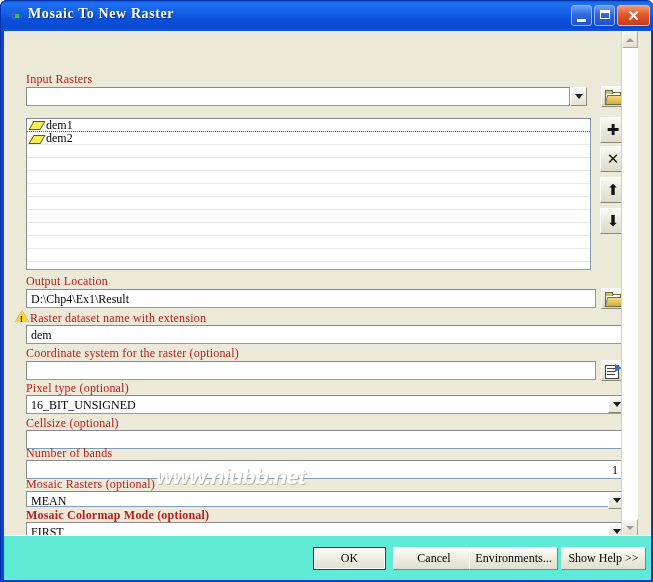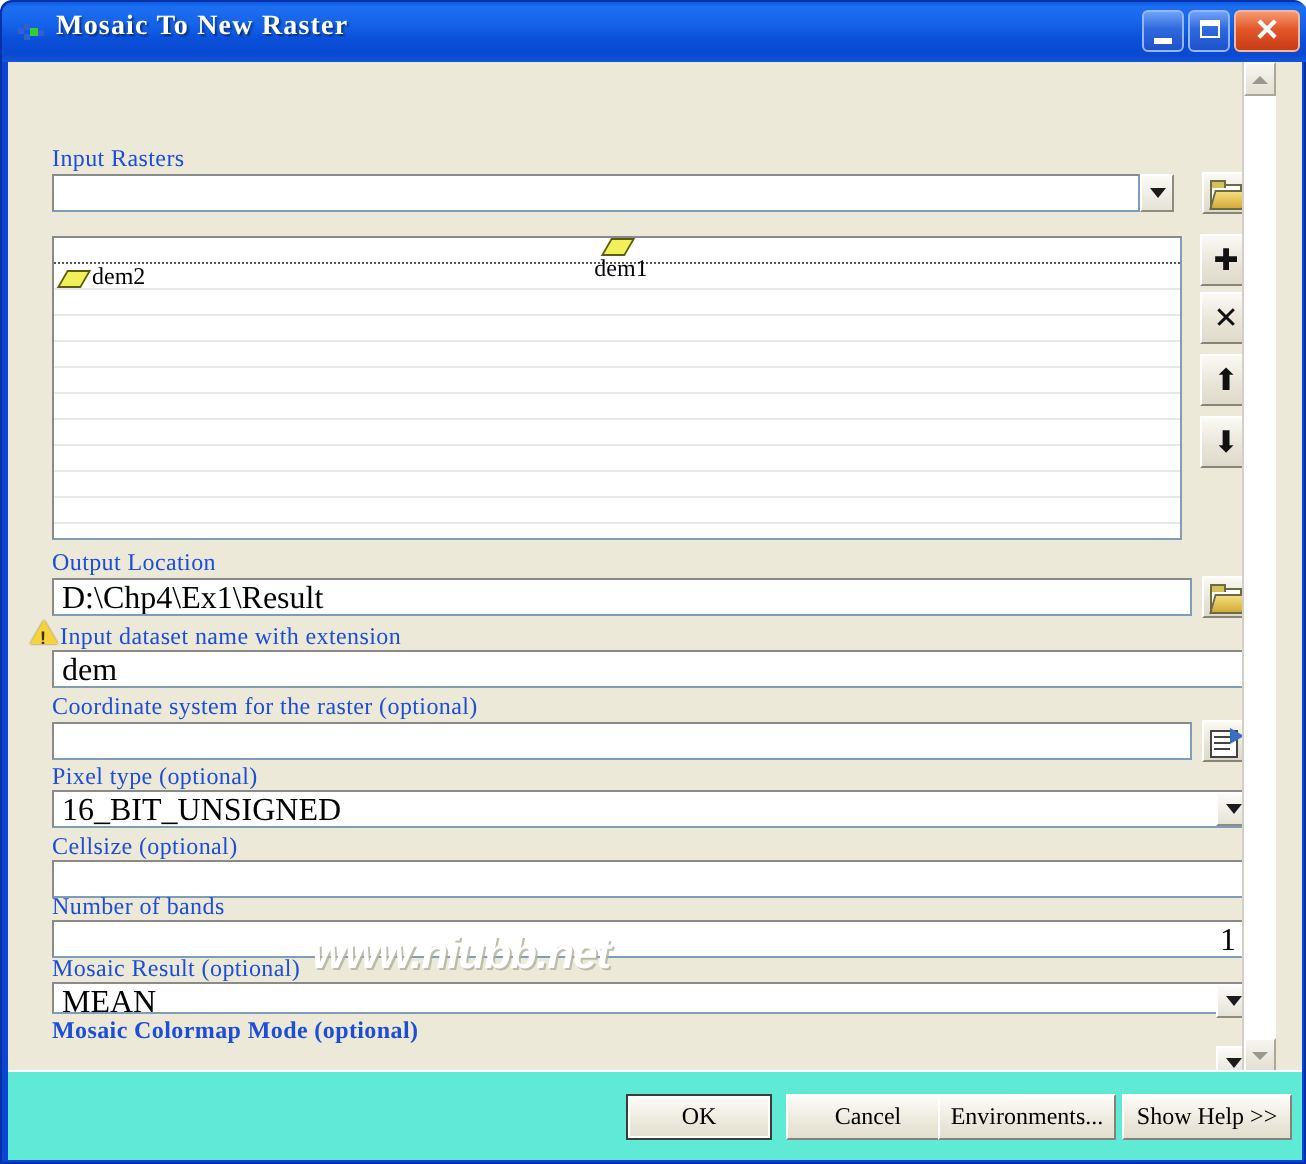--- a/index.html
+++ b/index.html
@@ -135,33 +135,33 @@
     border-right: 4px solid transparent;
   }
   .tri.up { border-bottom: 4px solid #9a988e; }
   .tri.down { border-top: 4px solid #9a988e; }
 
   
   .lbl {
     position: absolute;
     font-family: "Liberation Serif", serif;
     font-size: 12px;
-    color: #1d4ed8;
+    color: #b91c1c;
     white-space: nowrap;
     letter-spacing: 0.2px;
   }
   .field {
     position: absolute;
     box-sizing: border-box;
     background: #ffffff;
     border: 1px solid #7f9db9;
     border-top-color: #8a8a8a;
     border-left-color: #8a8a8a;
     font-family: "Liberation Serif", serif;
-    font-size: 16px;
+    font-size: 12px;
     color: #000000;
     padding: 2px 4px;
     line-height: 15px;
     overflow: hidden;
     white-space: nowrap;
   }
   .field.rightval { text-align: right; padding-right: 6px; }
 
   .combo-arrow {
     position: absolute;
@@ -205,21 +205,20 @@
     position: absolute;
     left: 0; top: 0;
     width: 10px; height: 7px;
     background: #f2ef5a;
     border: 1px solid #5a5a14;
     transform: skewX(-30deg);
   }
   .lrow.focus {
     border-bottom: 1px dotted #555;
     height: 12px;
-    flex-direction: column;
   }
   .lrow .grid {
     position: absolute;
     left: 0; right: 0; bottom: 0;
     border-bottom: 1px solid #e8e8e8;
   }
 
   
   .sqbtn {
     position: absolute;
@@ -452,21 +451,21 @@
       <div class="sqbtn small" style="left:597px; top:257px; width:24px; height:21px;">
         <span class="folder">
           <i class="back"></i>
             <i class="tab"></i>
             <i class="front"></i>
         </span>
       </div>
 
       <div class="warn" style="left:11px; top:279px;"></div>
       <div class="warn-mark" style="left:16px; top:283px;">!</div>
-      <div class="lbl" style="left:26px; top:280px;">Input dataset name with extension</div>
+      <div class="lbl" style="left:26px; top:280px;">Raster dataset name with extension</div>
       <div class="field" style="left:22px; top:294px; width:599px; height:19px;">dem</div>
 
       <div class="lbl" style="left:22px; top:315px;">Coordinate system for the raster (optional)</div>
       <div class="field" style="left:22px; top:330px; width:570px; height:19px;"></div>
       <div class="sqbtn small" style="left:597px; top:329px; width:24px; height:21px;">
         <span class="srico">
           <i class="pg"></i>
           <i class="ln" style="top:4px;"></i>
           <i class="ln" style="top:7px;"></i>
           <i class="ln" style="top:10px;"></i>
@@ -479,27 +478,28 @@
       <div class="combo-arrow" style="left:604px; top:365px; height:17px;">
         <span class="tri down"></span>
       </div>
 
       <div class="lbl" style="left:22px; top:385px;">Cellsize (optional)</div>
       <div class="field" style="left:22px; top:399px; width:599px; height:19px;"></div>
 
       <div class="lbl" style="left:22px; top:415px;text-align:right;">Number of bands</div>
       <div class="field rightval" style="left:22px; top:429px; width:599px; height:19px;">1</div>
 
-      <div class="lbl" style="left:22px; top:446px;">Mosaic Result (optional)</div>
+      <div class="lbl" style="left:22px; top:446px;">Mosaic Rasters (optional)</div>
       <div class="field" style="left:22px; top:460px; width:599px; height:16px;">MEAN</div>
       <div class="combo-arrow" style="left:604px; top:461px; height:17px;">
         <span class="tri down"></span>
       </div>
 
       <div class="lbl" style="left:22px; top:477px;font-weight:bold;">Mosaic Colormap Mode (optional)</div>
+      <div class="field" style="left:22px; top:491px; width:599px; height:19px;">FIRST</div>
       <div class="combo-arrow" style="left:604px; top:492px; height:17px;">
         <span class="tri down"></span>
       </div>
 
       <div class="watermark">www.niubb.net</div>
 
       <div class="vscroll">
         <div class="arrow up">
           <span class="tri up"></span>
         </div>

